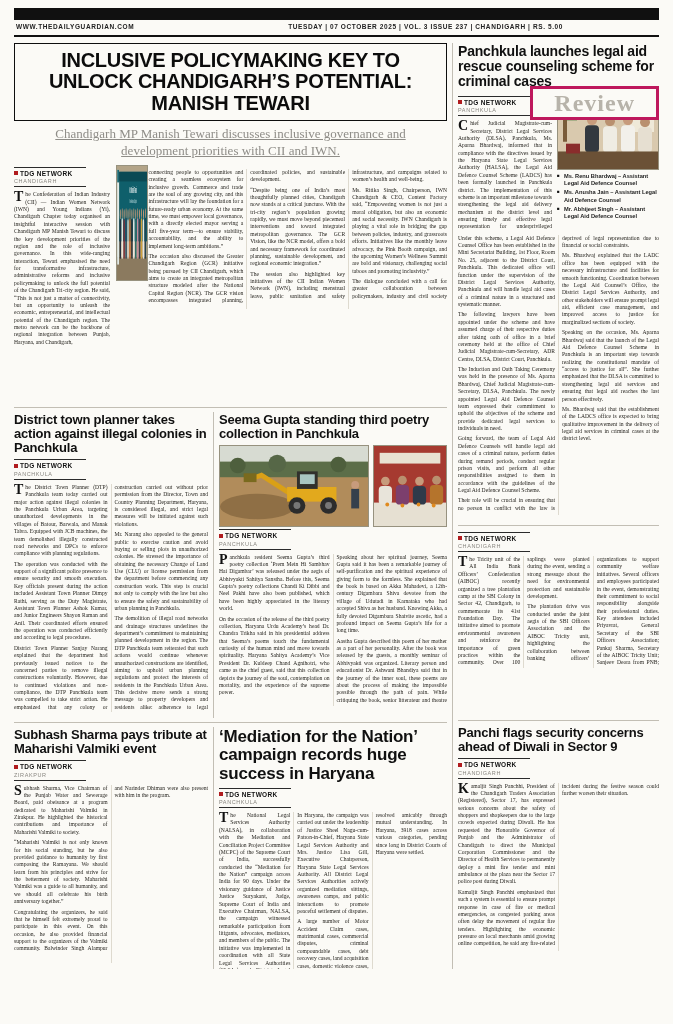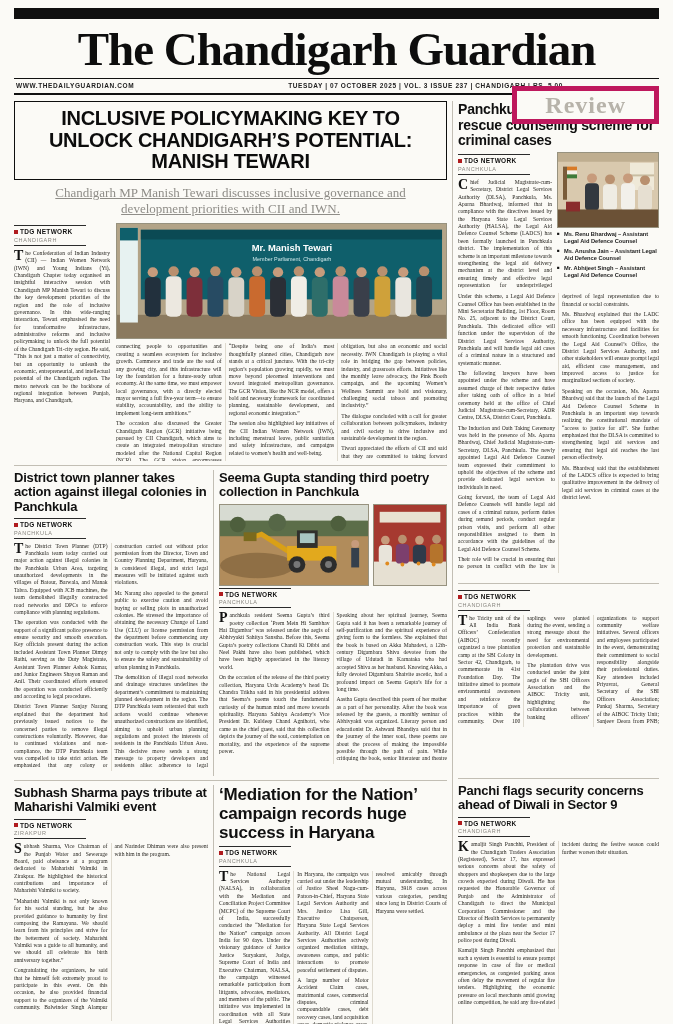--- a/index.html
+++ b/index.html
@@ -9,22 +9,22 @@
     font-family:"Liberation Serif", serif; color:#1c1c1c;
     padding:8px 14px 0; overflow:hidden; position:relative;
   }
   .topbar { height:11px; background:#101010; }
   .masthead {
     font:700 47px/1.12 "Liberation Serif", serif; text-align:center;
     letter-spacing:-1px; color:#0d0d0d; padding:4px 0 2px;
   }
   .review {
     position:absolute; right:14px; top:86px; background:#fbfaf6;
-    border:5px solid #be185d; color:#b7b3aa; font:700 24px/1.1 "Liberation Serif", serif;
-    padding:1px 28px; letter-spacing:1px; z-index:2;
+    border:3px solid #be185d; color:#b7b3aa; font:700 24px/1.1 "Liberation Serif", serif;
+    padding:1px 21px; letter-spacing:1px; z-index:2;
   }
   .infobar {
     border-top:1.5px solid #111; border-bottom:2.5px solid #111;
     display:flex; justify-content:space-between; align-items:center;
     font:700 6.5px/1 "Liberation Sans", sans-serif; letter-spacing:.6px;
     padding:4px 96px 4px 0; color:#222;
   }
   .infobar .site { padding-left:2px; }
   .content { display:flex; margin-top:6px; }
   .col-main { width:433px; }
@@ -59,21 +59,21 @@
     float:left; font:700 14px/10px "Liberation Serif", serif; padding:1px 2px 0 0; color:#111;
   }
   .cols2 { column-count:2; column-gap:7px; }
   .cols3 { column-count:3; column-gap:7px; }
 
   
   .sec-lead { height:360px; overflow:hidden; }
   .lead-bodyrow { display:flex; gap:6px; height:262px; }
   .lead-left { width:96px; flex:0 0 auto; }
   .lead-left .body { height:232px; }
-  .lead-right { flex:1; min-width:0; display:flex; flex-direction:column; }
+  .lead-right { flex:1; min-width:0; display:flex; flex-direction:row; }
   .photo { border:1px solid #97927f; display:block; }
   .lead-photo { width:100%; height:116px; }
   .lead-cols { height:140px; margin-top:4px; }
 
   
   .sec-legal { height:478px; overflow:hidden; }
   .legal-row { display:flex; gap:5px; height:138px; margin-top:2px; }
   .legal-intro { width:94px; flex:0 0 auto; }
   .legal-intro .body { height:110px; }
   .legal-side { flex:1; min-width:0; }
@@ -106,21 +106,20 @@
   .subhash { width:194px; flex:0 0 auto; }
   .subhash-body { height:178px; }
   .mediation { flex:1; min-width:0; }
   .mediation-body { height:178px; }
 </style>
 </head>
 <body>
 
 <div class="page">
   <div class="topbar"></div>
-  <h1 class="masthead">The Chandigarh Guardian</h1>
   <div class="review">Review</div>
   <div class="infobar">
     <span class="site">WWW.THEDAILYGUARDIAN.COM</span>
     <span class="dateline">TUESDAY | 07 OCTOBER 2025 | VOL. 3 ISSUE 237 | CHANDIGARH | RS. 5.00</span>
   </div>
 
   <div class="content">
 
     <div class="col-main">
 

